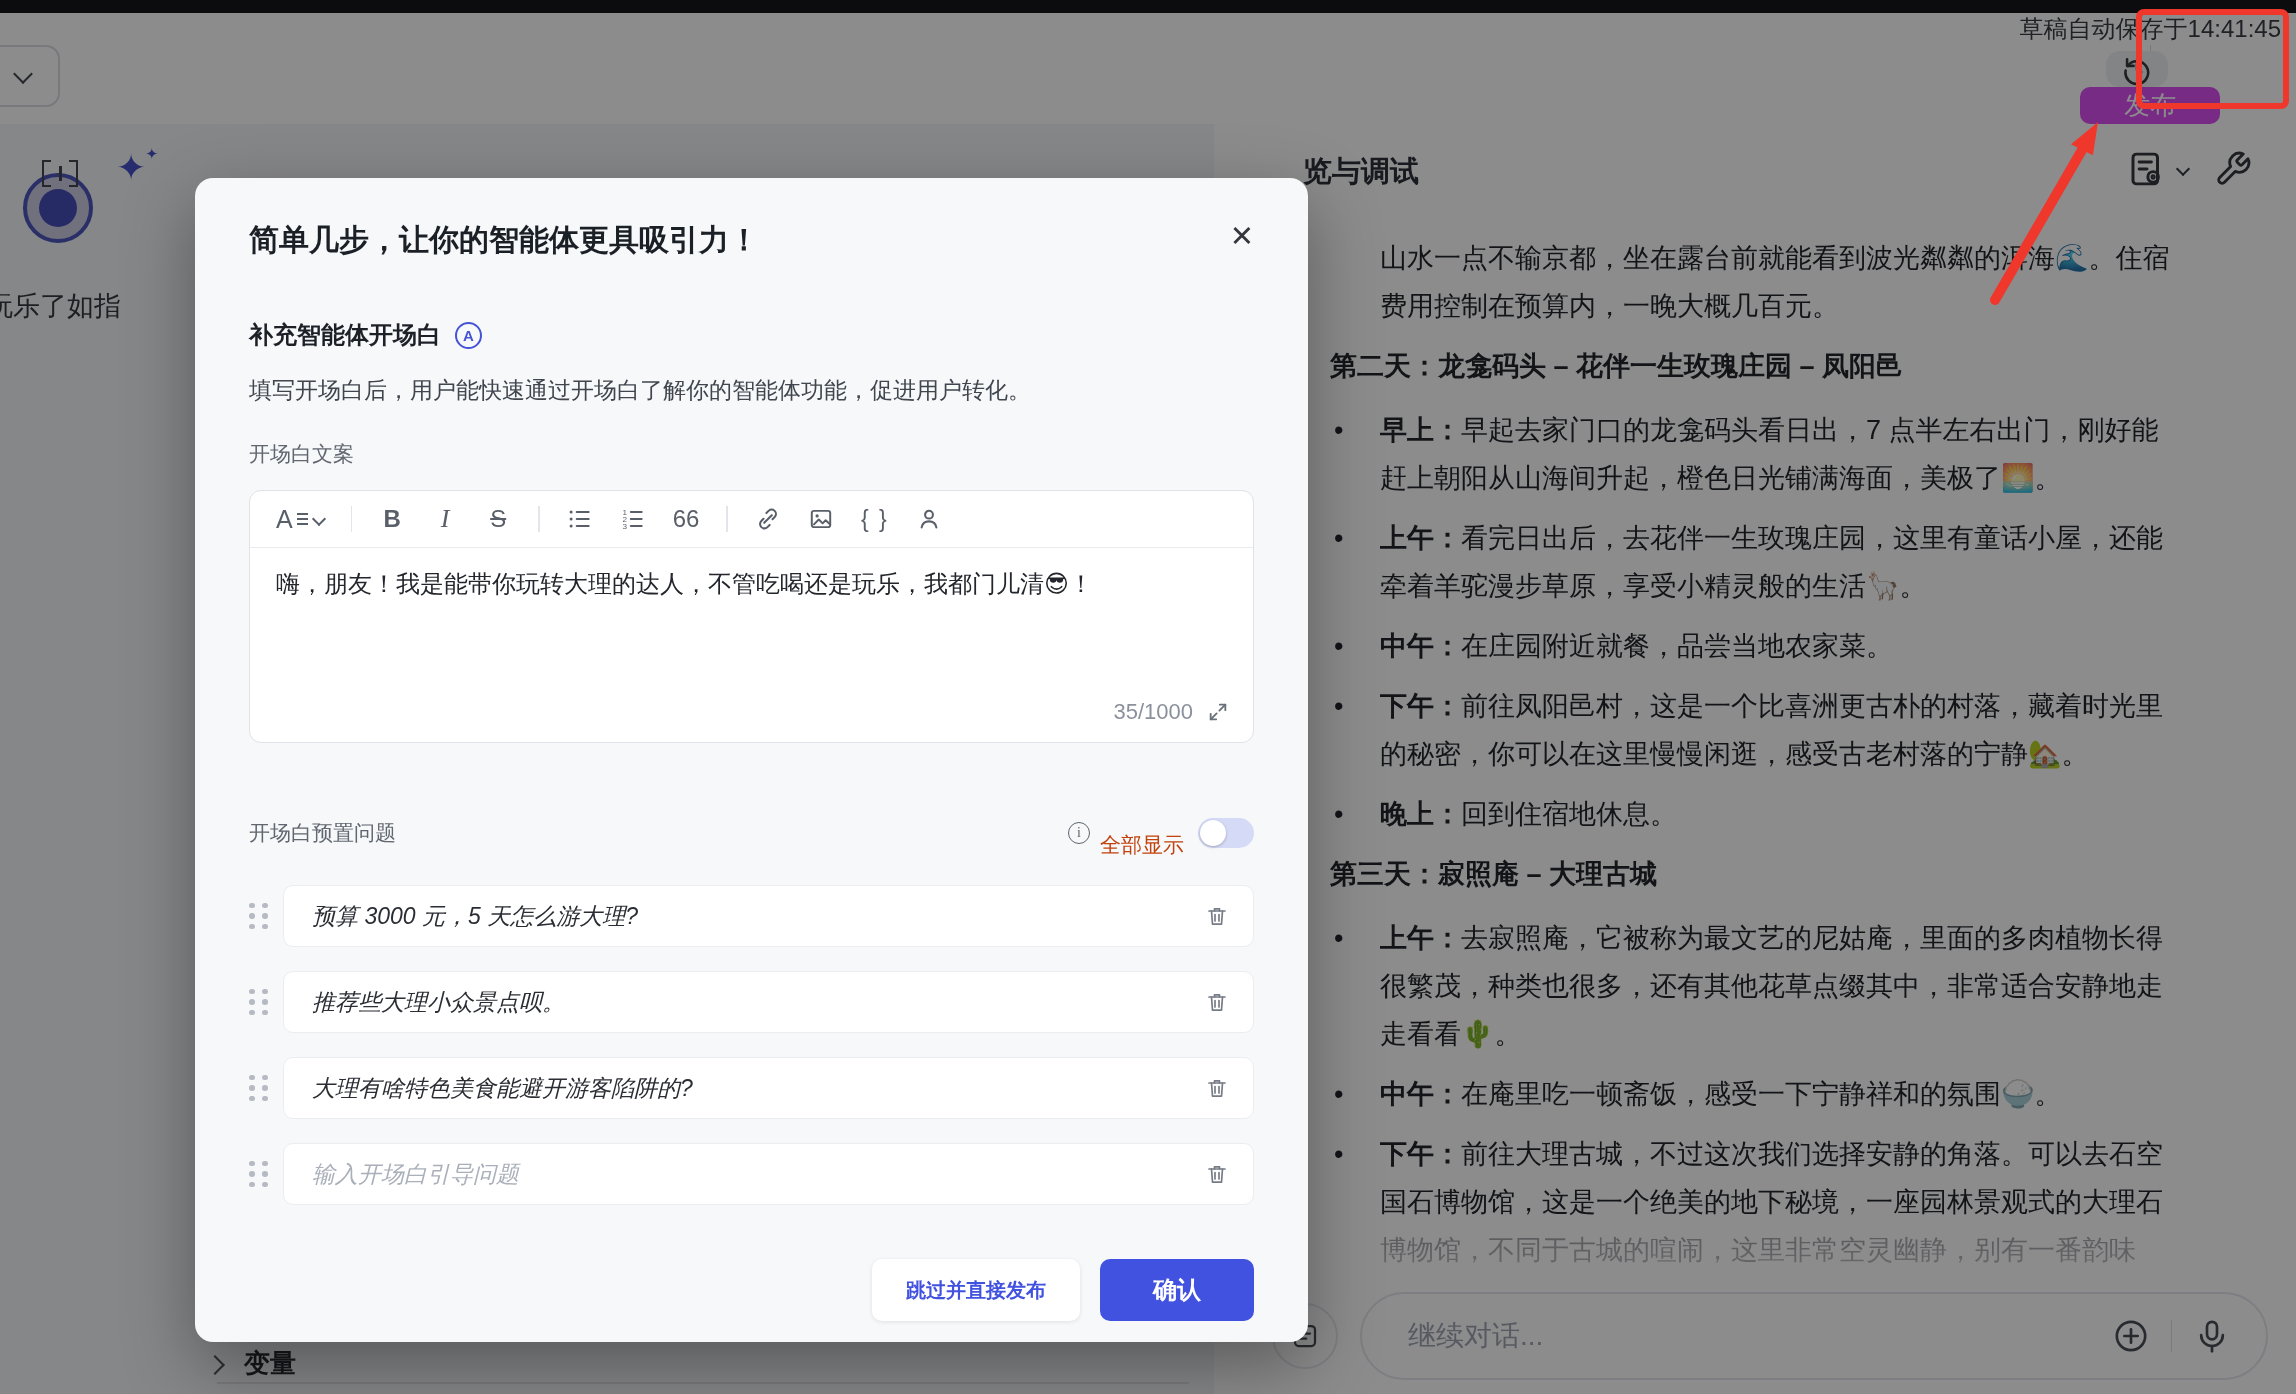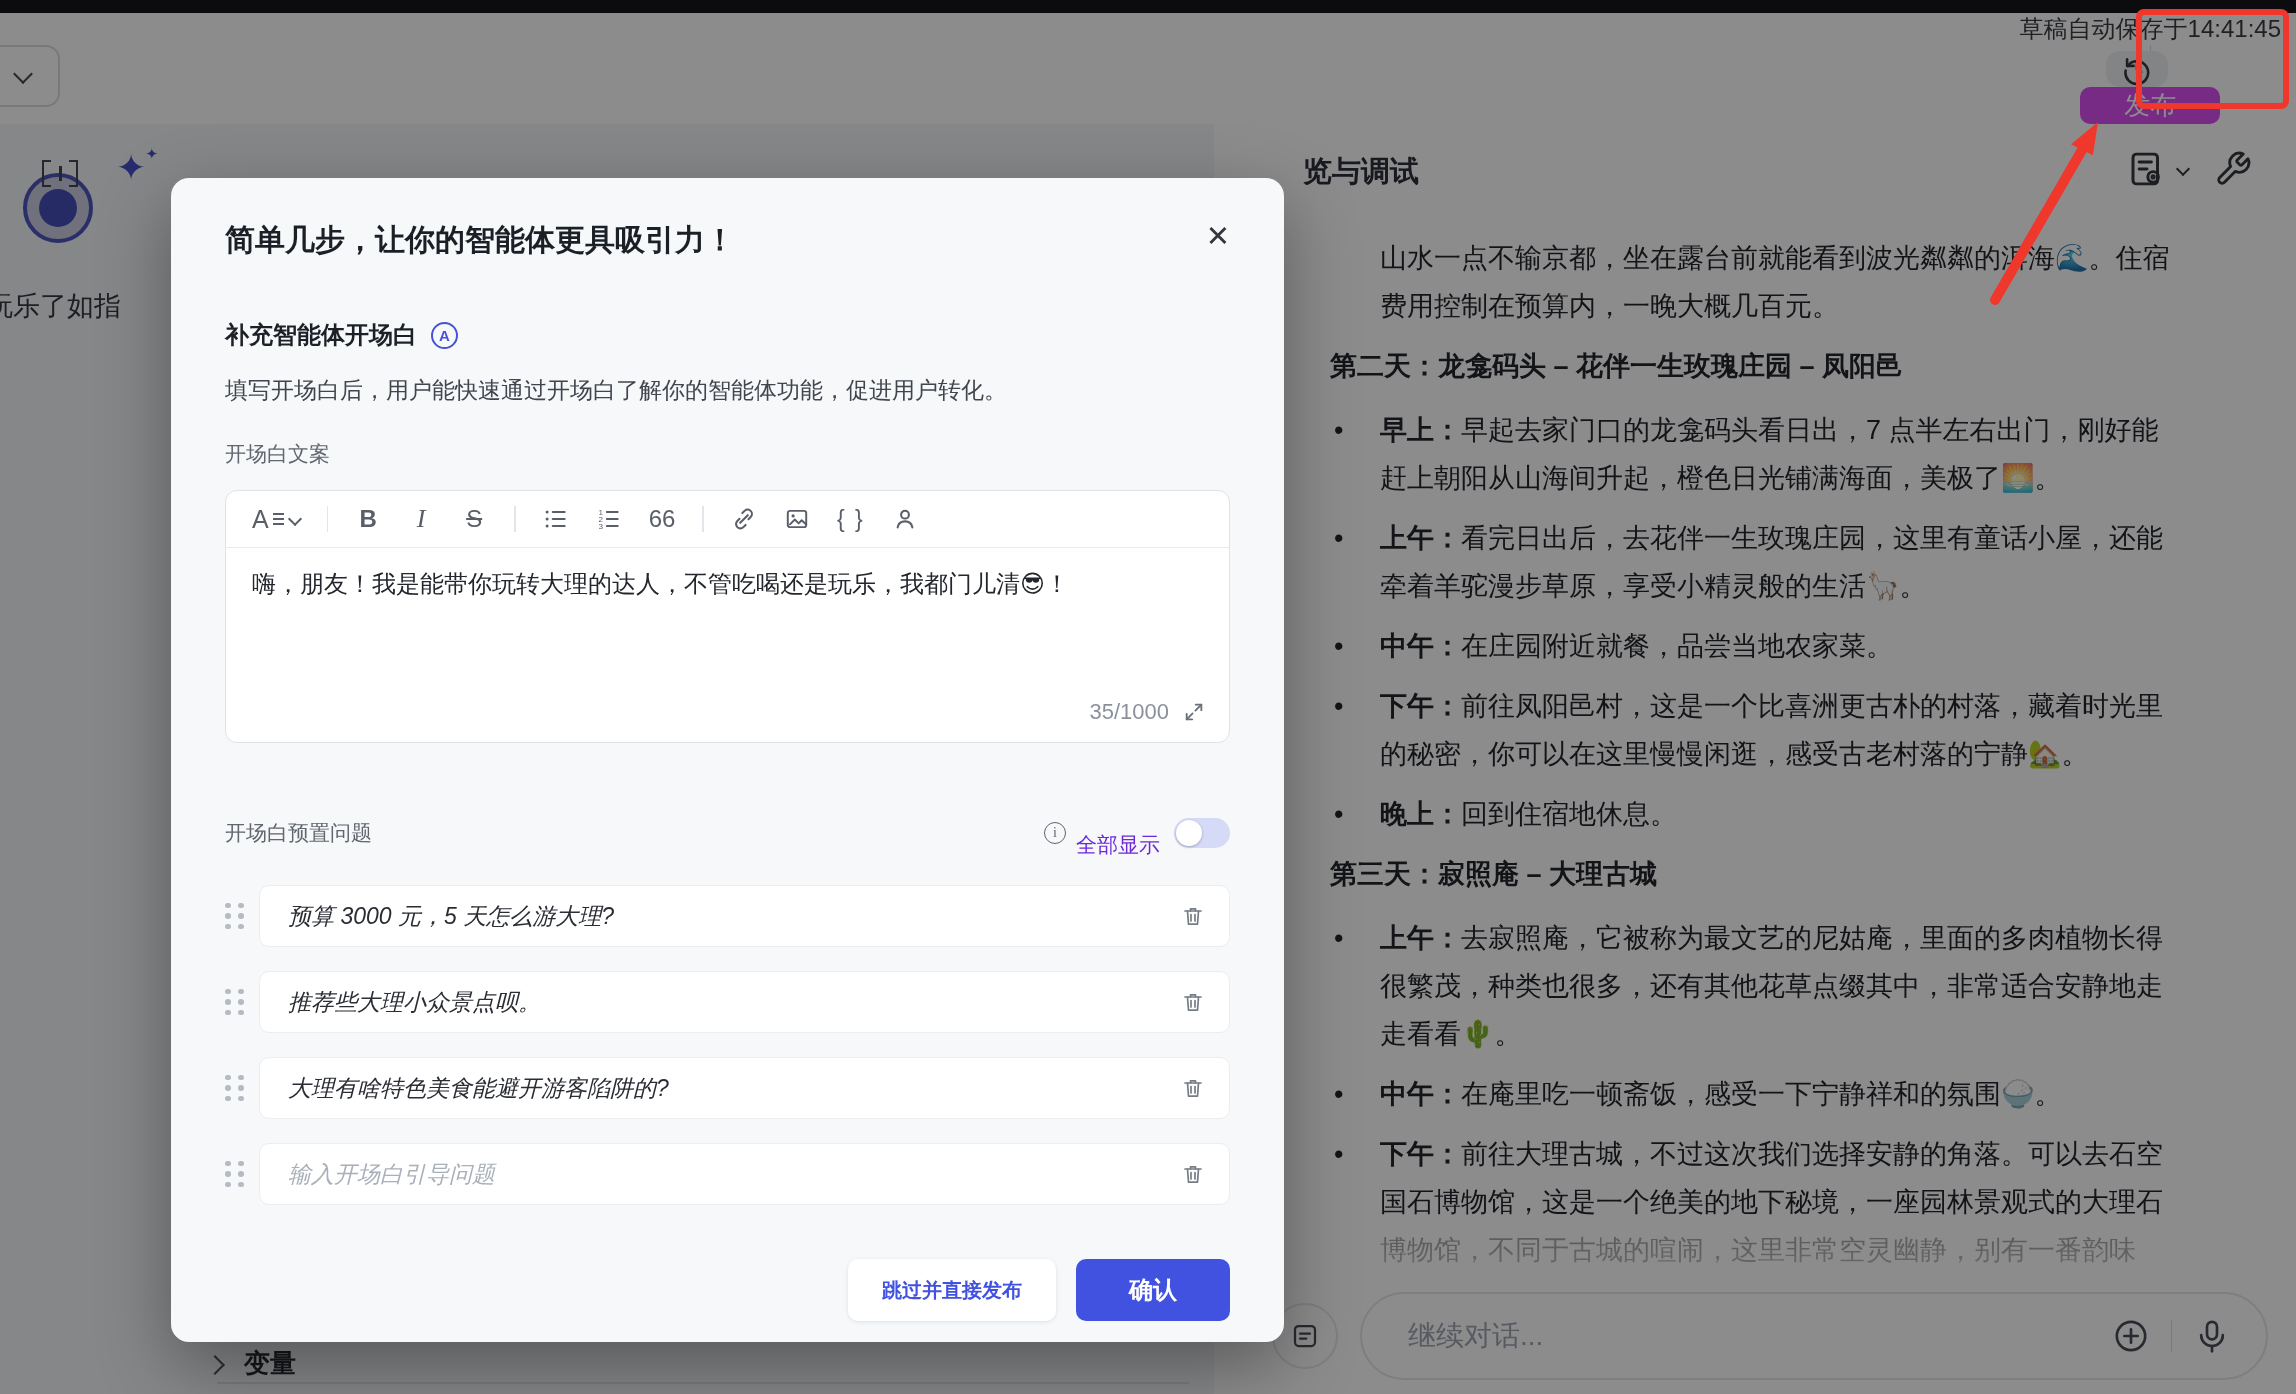--- a/index.html
+++ b/index.html
@@ -57,21 +57,21 @@
   .chat-input{flex:1;height:88px;border:2px solid #e2e4e8;border-radius:44px;background:#fff;display:flex;align-items:center;padding:0 34px 0 46px;box-sizing:border-box;gap:40px;}
   .chat-ph{font-size:28px;color:#9aa0aa;}
   .chat-icons{display:flex;align-items:center;gap:20px;margin-left:auto;color:#3f444c;}
   .chat-icons svg{width:40px;height:40px;}
   .chat-sep{width:1.5px;height:32px;background:#dcdee2;}
 
   
   .dim{position:absolute;inset:0;background:rgba(14,14,17,.48);z-index:40;}
 
   
-  .modal{position:absolute;left:171px;top:178px;width:1113px;height:1164px;background:#f6f8fa;border-radius:18px;box-shadow:0 24px 70px rgba(0,0,0,.35);z-index:50;box-sizing:border-box;padding:42px 54px 0 54px;}
+  .modal{position:absolute;left:195px;top:178px;width:1113px;height:1164px;background:#f6f8fa;border-radius:18px;box-shadow:0 24px 70px rgba(0,0,0,.35);z-index:50;box-sizing:border-box;padding:42px 54px 0 54px;}
   .m-title-row{display:flex;justify-content:space-between;align-items:flex-start;}
   .m-title{font-size:30px;font-weight:700;color:#1b1f26;}
   .m-close{border:none;background:none;font-size:29px;color:#33363c;line-height:1;cursor:pointer;padding:0;margin-top:2px;}
   .m-sec-row{margin-top:58px;display:flex;align-items:center;gap:14px;}
   .m-sec{font-size:24px;font-weight:700;color:#1d2127;}
   .badge-a{display:inline-flex;align-items:center;justify-content:center;width:27px;height:27px;border:2px solid #4653d6;border-radius:50%;color:#4653d6;font-size:15px;font-weight:700;box-sizing:border-box;}
   .m-desc{margin-top:24px;font-size:23px;color:#41464e;}
   .m-edlabel{margin-top:34px;font-size:21px;color:#61666f;}
   .editor{margin-top:22px;height:253px;background:#fff;border:1.5px solid #dfe2e8;border-radius:12px;box-sizing:border-box;}
   .ed-toolbar{height:56px;display:flex;align-items:center;gap:27px;padding:0 26px;border-bottom:1.5px solid #e9ebef;color:#595f69;}
@@ -84,21 +84,21 @@
   .tb-sep{width:1.5px;height:26px;background:#e2e5ea;}
   .ts-a{font-size:25px;}
   .ts-lines{width:11px;height:2.5px;background:currentColor;margin:10px 6px 0 4px;box-shadow:0 -5px 0 currentColor,0 -10px 0 currentColor;}
   .ed-body{position:relative;height:193px;padding:20px 26px;box-sizing:border-box;font-size:24px;color:#23262c;}
   .ed-counter{position:absolute;right:24px;bottom:16px;display:flex;align-items:center;gap:14px;font-size:22px;color:#8b919c;}
   .ed-counter svg{width:22px;height:22px;color:#6a7078;}
   .q-head{margin-top:64px;display:flex;align-items:center;justify-content:space-between;}
   .q-label{font-size:21px;color:#61666f;}
   .q-head-right{display:flex;align-items:center;gap:10px;}
   .info-ic{display:inline-flex;align-items:center;justify-content:center;width:22px;height:22px;border:1.8px solid #60656e;border-radius:50%;color:#60656e;font-size:14px;font-family:"Liberation Serif",serif;box-sizing:border-box;}
-  .show-all{font-size:21px;color:#6d28d9;margin-top:24px;}
+  .show-all{font-size:21px;color:#c2410c;margin-top:24px;}
   .toggle{width:56px;height:30px;border-radius:15px;background:#d5daf7;position:relative;cursor:pointer;margin-left:4px;}
   .toggle .knob{position:absolute;left:2px;top:2px;width:26px;height:26px;border-radius:50%;background:#fff;box-shadow:0 1px 3px rgba(0,0,0,.25);}
   .q-row{margin-top:24px;display:flex;align-items:center;height:62px;}
   .q-row:first-child{margin-top:26px;}
   .drag{display:grid;grid-template-columns:repeat(2,6px);gap:5px 7px;margin-right:15px;cursor:grab;}
   .drag i{width:5.5px;height:5.5px;border-radius:50%;background:#b6bac3;}
   .q-input{flex:1;height:62px;background:#fff;border:1px solid #ebedf0;border-radius:10px;display:flex;align-items:center;padding:0 24px 0 28px;box-sizing:border-box;font-style:italic;}
   .q-text{font-size:23px;color:#2a2d33;}
   .q-text.ph{color:#aab0ba;}
   .q-trash{margin-left:auto;color:#767c86;cursor:pointer;display:inline-flex;}

